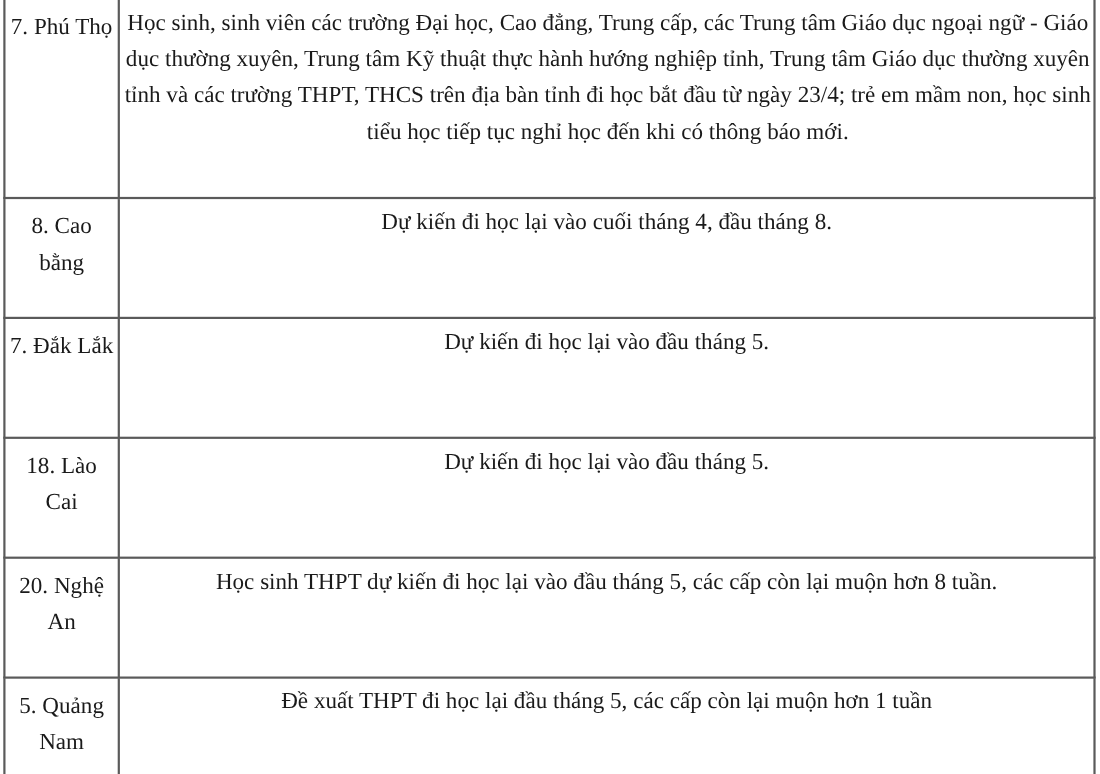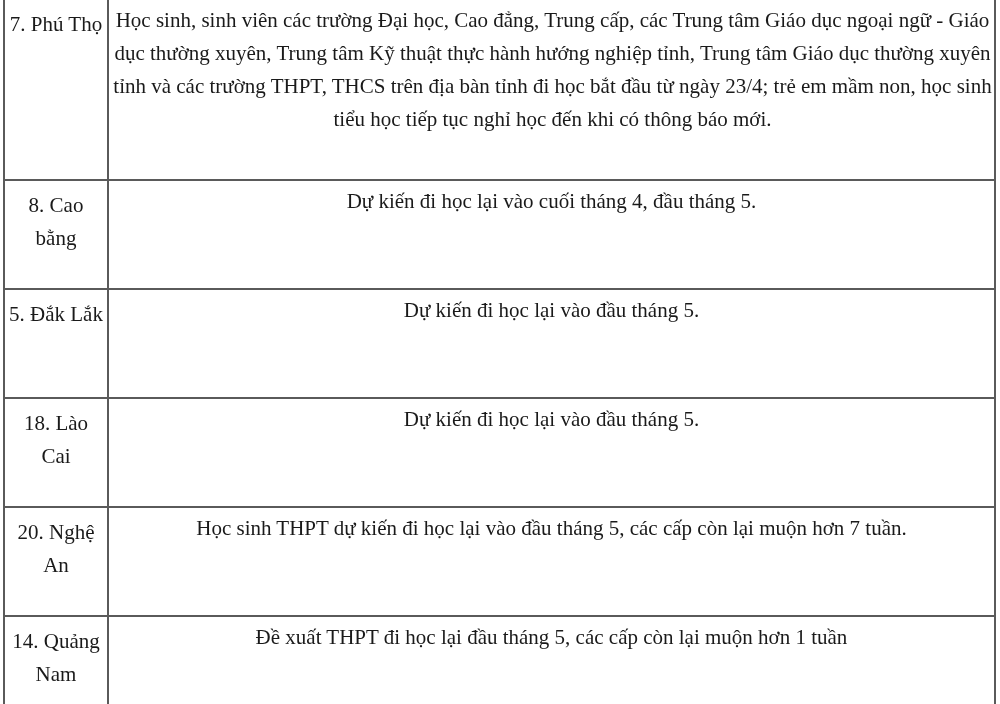--- a/index.html
+++ b/index.html
@@ -65,49 +65,49 @@
       </td>
       <td class="col-info">
         <span class="info-text info-left-tight">Học sinh, sinh viên các trường Đại học, Cao đẳng, Trung cấp, các Trung tâm Giáo dục ngoại ngữ - Giáo dục thường xuyên, Trung tâm Kỹ thuật thực hành hướng nghiệp tỉnh, Trung tâm Giáo dục thường xuyên tỉnh và các trường THPT, THCS trên địa bàn tỉnh đi học bắt đầu từ ngày 23/4; trẻ em mầm non, học sinh tiểu học tiếp tục nghỉ học đến khi có thông báo mới.</span>
       </td>
     </tr>
     <tr class="row-n">
       <td class="col-province">
         <span class="province-text">8. Cao bằng</span>
       </td>
       <td class="col-info">
-        <span class="info-text">Dự kiến đi học lại vào cuối tháng 4, đầu tháng 5.</span>
+        <span class="info-text">Dự kiến đi học lại vào cuối tháng 4, đầu tháng 8.</span>
       </td>
     </tr>
     <tr class="row-n">
       <td class="col-province">
-        <span class="province-text">5. Đắk Lắk</span>
+        <span class="province-text">7. Đắk Lắk</span>
       </td>
       <td class="col-info">
         <span class="info-text">Dự kiến đi học lại vào đầu tháng 5.</span>
       </td>
     </tr>
     <tr class="row-n">
       <td class="col-province">
         <span class="province-text">18. Lào Cai</span>
       </td>
       <td class="col-info">
         <span class="info-text">Dự kiến đi học lại vào đầu tháng 5.</span>
       </td>
     </tr>
     <tr class="row-n">
       <td class="col-province">
         <span class="province-text">20. Nghệ An</span>
       </td>
       <td class="col-info">
-        <span class="info-text">Học sinh THPT dự kiến đi học lại vào đầu tháng 5, các cấp còn lại muộn hơn 7 tuần.</span>
+        <span class="info-text">Học sinh THPT dự kiến đi học lại vào đầu tháng 5, các cấp còn lại muộn hơn 8 tuần.</span>
       </td>
     </tr>
     <tr class="row-n">
       <td class="col-province">
-        <span class="province-text">14. Quảng Nam</span>
+        <span class="province-text">5. Quảng Nam</span>
       </td>
       <td class="col-info">
         <span class="info-text">Đề xuất THPT đi học lại đầu tháng 5, các cấp còn lại muộn hơn 1 tuần</span>
       </td>
     </tr>
   </tbody>
 </table>
 
 </body></html>

